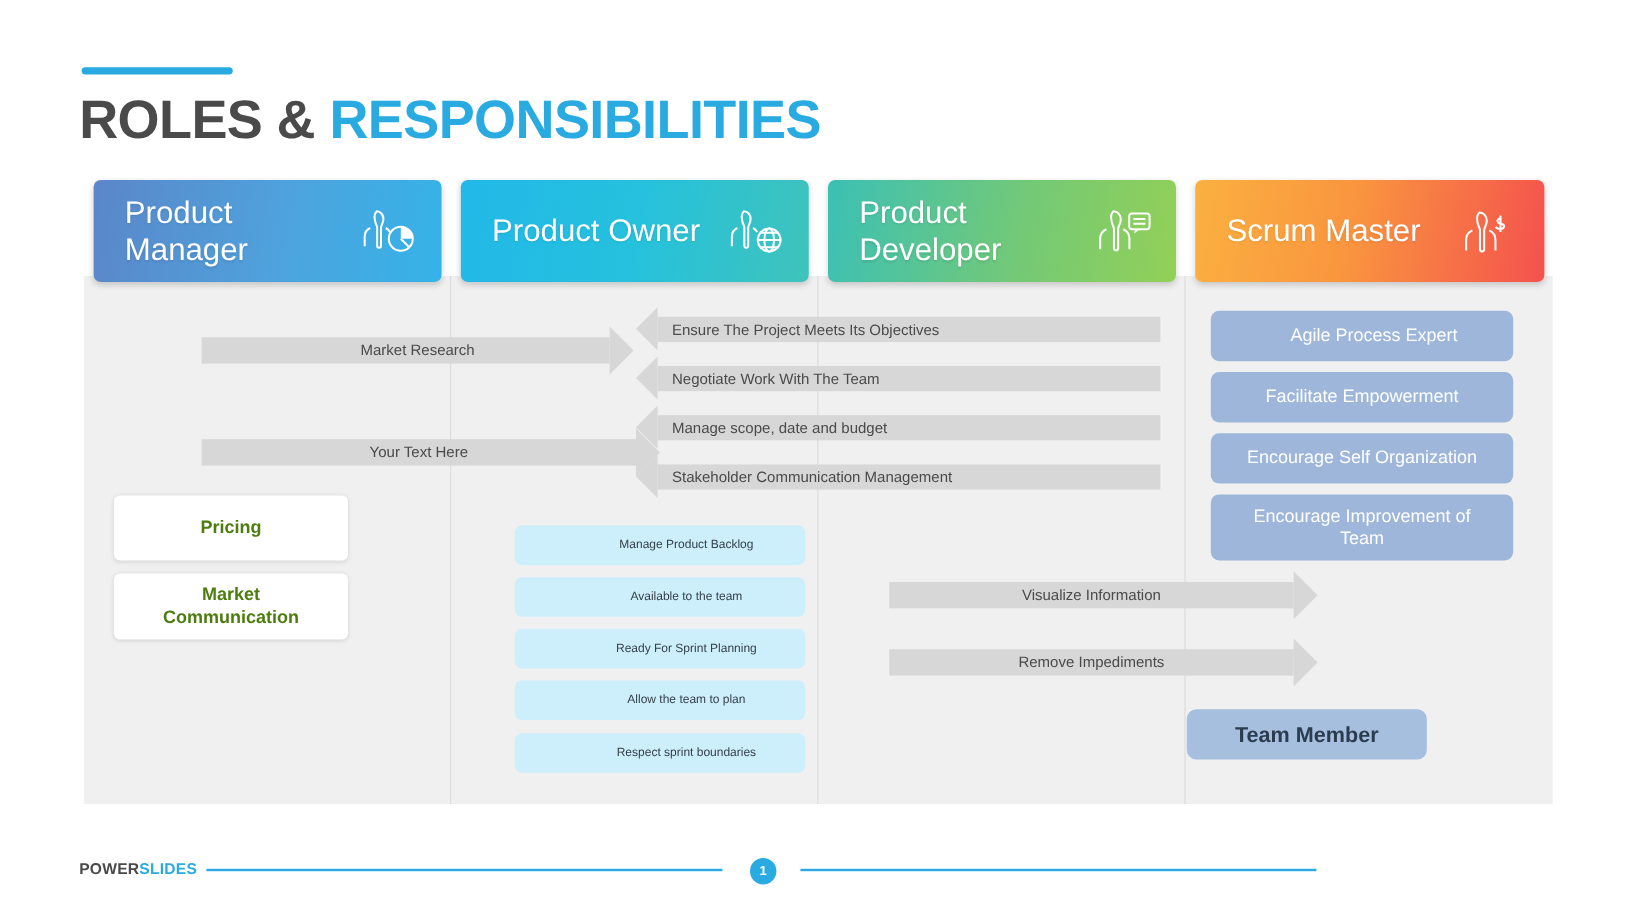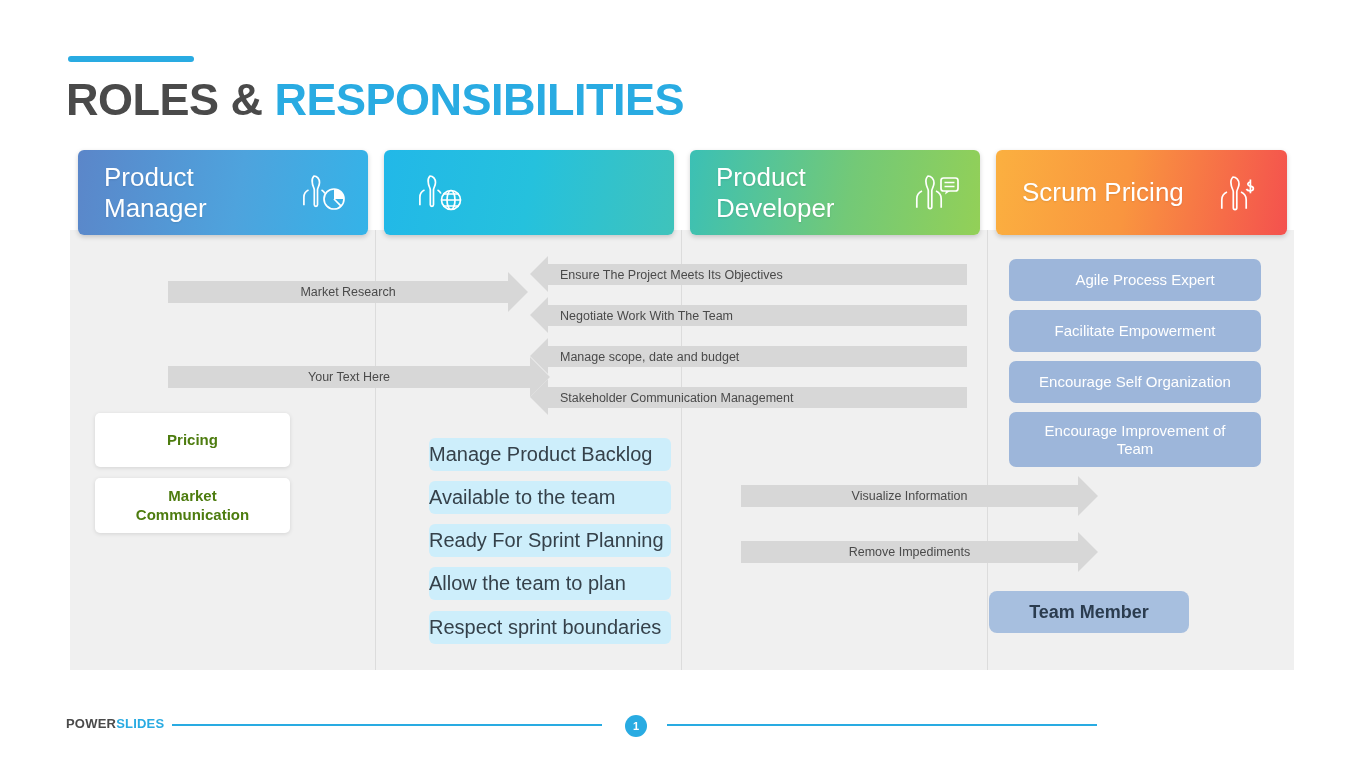--- a/index.html
+++ b/index.html
@@ -101,22 +101,22 @@
     display:flex; align-items:center; justify-content:center;
     text-align:center;
     font-size:15px; font-weight:bold; color:#4d7c0f;
     line-height:1.25;
   }
 
   
   .pill-lightblue {
     position:absolute; left:429px; width:242px; height:33px;
     background:#cdeefb; border-radius:6px;
-    display:flex; align-items:center; 
-    font-size:20px; color:#35414a;
+    display:flex; align-items:center; justify-content:center;
+    font-size:10px; color:#35414a;padding-left:44px;
   }
 
   
   .pill-bluegray {
     position:absolute; left:1009px; width:252px;
     background:#9db6da; border-radius:7px;
     display:flex; align-items:center; justify-content:center;
     text-align:center;
     font-size:15px; color:#ffffff; line-height:1.2;
   }
@@ -179,20 +179,21 @@
       <path d="M14.5 22 c-3 1.4 -4.6 4 -4.6 7.2 l0 8"></path>
       <path d="M27.5 22 c1.6 0.8 2.8 2 3.4 3.5"></path>
       <circle cx="40" cy="31" r="10"></circle>
       <path d="M40 31 l0 -10 a10 10 0 0 1 10 10 z" fill="#ffffff" stroke="none"></path>
       <path d="M40 31 l7.1 7.1"></path>
     </svg>
   </span>
 </div>
 
 <div class="role-header" id="hdr-1">
+  <span class="rh-label">Product Owner</span>
   <span class="rh-icon">
     <svg viewBox="0 0 56 50" fill="none" stroke="#ffffff" stroke-width="1.7">
       <path d="M20 8 a5.5 6.5 0 0 1 5.5 6.5 c0 3.3 -2 5.2 -2 7.3 l0 15 a1.6 1.6 0 0 1 -3.2 0 l0 -15 c0 -2.1 -2 -4 -2 -7.3 A5.5 6.5 0 0 1 20 8 z"></path>
       <path d="M14.5 22 c-3 1.4 -4.6 4 -4.6 7.2 l0 8"></path>
       <path d="M27.5 22 c1.6 0.8 2.8 2 3.4 3.5"></path>
       <circle cx="41" cy="32" r="9.5"></circle>
       <ellipse cx="41" cy="32" rx="4" ry="9.5"></ellipse>
       <path d="M31.5 32 h19 M33 26 h16 M33 38 h16"></path>
     </svg>
   </span>
@@ -206,21 +207,21 @@
       <path d="M16 23 c-3.4 1.5 -5.2 4.3 -5.2 7.8 l0 9"></path>
       <path d="M30 23 c3.4 1.5 5.2 4.3 5.2 7.8 l0 9"></path>
       <rect x="35" y="10" width="17" height="13" rx="2.5"></rect>
       <path d="M39 26.5 l1 -3.5 l4 0 z" fill="#ffffff" stroke="none"></path>
       <path d="M38.5 14.5 h10 M38.5 18.5 h10"></path>
     </svg>
   </span>
 </div>
 
 <div class="role-header" id="hdr-3">
-  <span class="rh-label">Scrum Pricing</span>
+  <span class="rh-label">Scrum Master</span>
   <span class="rh-icon">
     <svg viewBox="0 0 56 50" fill="none" stroke="#ffffff" stroke-width="1.7">
       <path d="M20 9 a6 7 0 0 1 6 7 c0 3.5 -2.2 5.5 -2.2 7.8 l0 16 a1.7 1.7 0 0 1 -3.5 0 l0 -16 c0 -2.3 -2.2 -4.3 -2.2 -7.8 A6 7 0 0 1 20 9 z"></path>
       <path d="M14 24 c-3.4 1.5 -5.2 4.3 -5.2 7.8 l0 9"></path>
       <path d="M28 24 c3.4 1.5 5.2 4.3 5.2 7.8 l0 9"></path>
       <path d="M38 14 c-3.5 0 -4.5 3.4 -0.6 4.2 c4.4 0.9 3.6 4.6 -0.4 4.6 c-2 0 -3.1 -0.8 -3.6 -1.8"></path>
       <path d="M37.4 11.5 l0 13.8"></path>
     </svg>
   </span>
 </div>

